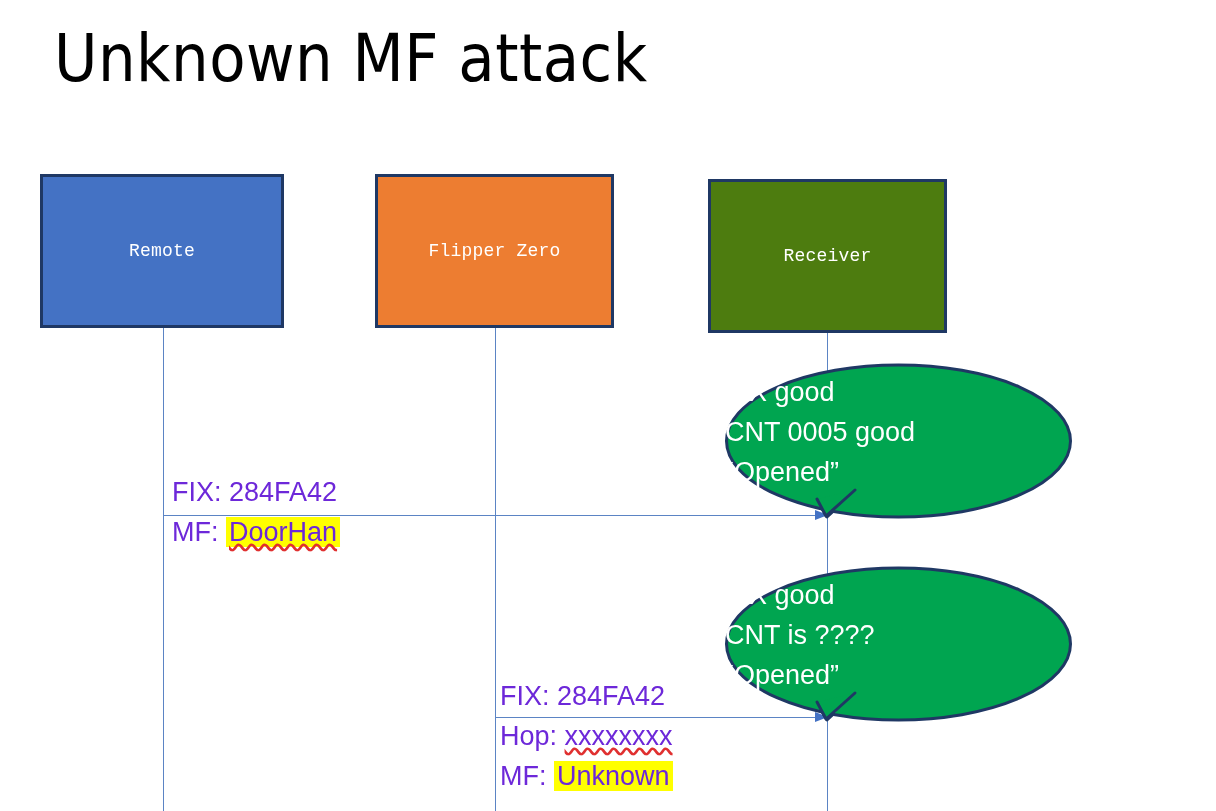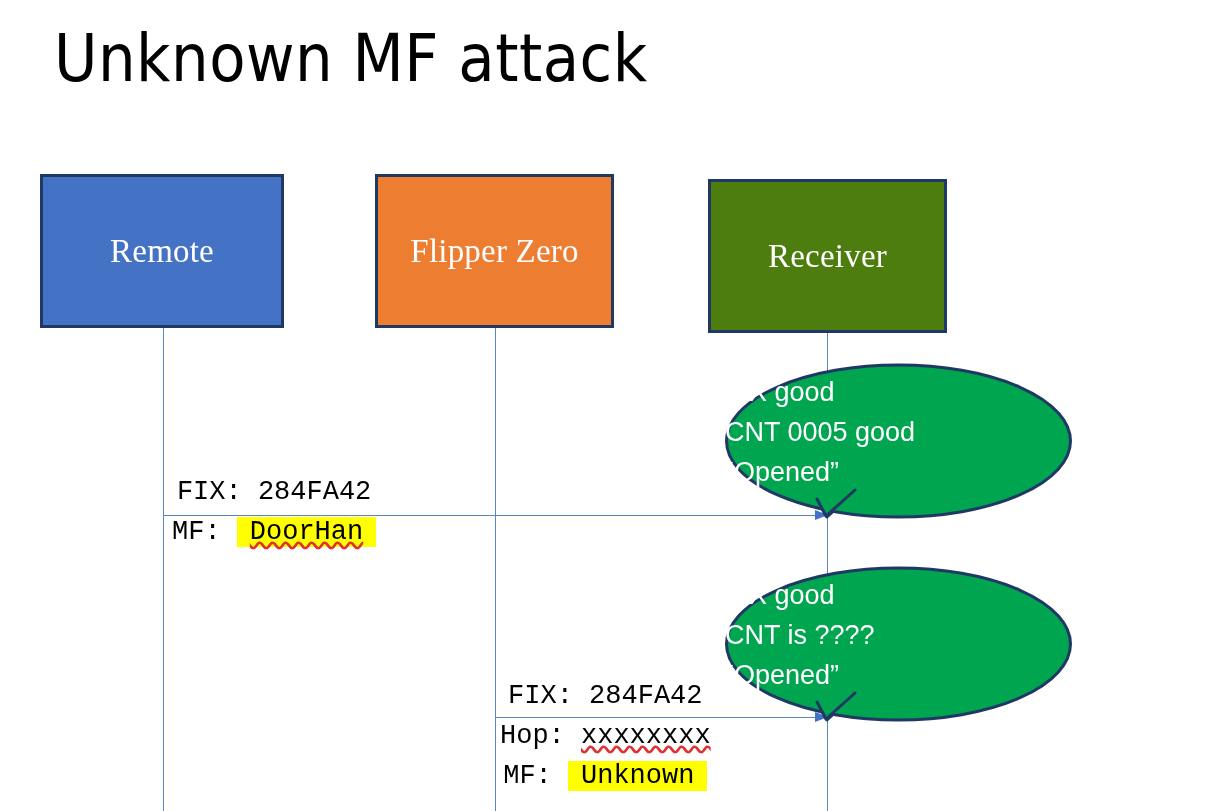--- a/index.html
+++ b/index.html
@@ -42,24 +42,24 @@
   .actor-box {
     position: absolute;
     box-sizing: border-box;
     border: 3px solid #1F3864;
     display: flex;
     align-items: center;
     justify-content: center;
   }
   .actor-label {
     color: #ffffff;
-    font-size: 33px;
+    font-size: 18px;
     font-weight: 400;
     letter-spacing: 0.2px;
-    font-family: Liberation Serif, serif;
+    font-family: Liberation Mono, monospace;
   }
 
   #actor-remote  { left: 40px;  top: 174px; width: 244px; height: 154px; background: #4472C4; }
   #actor-flipper { left: 375px; top: 174px; width: 239px; height: 154px; background: #ED7D31; }
   #actor-receiver{ left: 708px; top: 179px; width: 239px; height: 154px; background: #4d7c0f; }
 
   
   .msg-arrow {
     position: absolute;
     height: 1px;
@@ -73,32 +73,31 @@
     width: 0;
     height: 0;
     border-top: 5.5px solid transparent;
     border-bottom: 5.5px solid transparent;
     border-left: 13px solid #4472C4;
   }
 
   
   .msg-text {
     position: absolute;
-    color: #000000;
+    color: #6d28d9;
     font-size: 27px;
     line-height: 40px;
     white-space: nowrap;
-    font-family: Liberation Mono, monospace;
-    text-align: center;
+    font-family: Liberation Sans, sans-serif;
   }
   .msg-text .ln { display: block; }
 
   .hl {
     background: #FFFF00;
-    padding: 0 13px;
+    padding: 0 3px;
   }
   .sp {
     
     text-decoration: underline wavy #E03030;
     text-decoration-skip-ink: none;
     text-underline-offset: 2px;
   }
 
   
   .bubble-wrap { position: absolute; }

